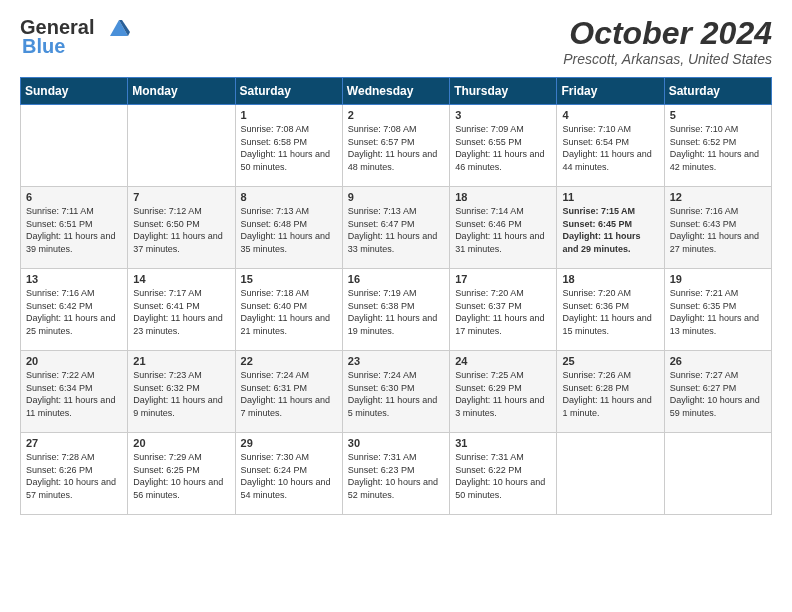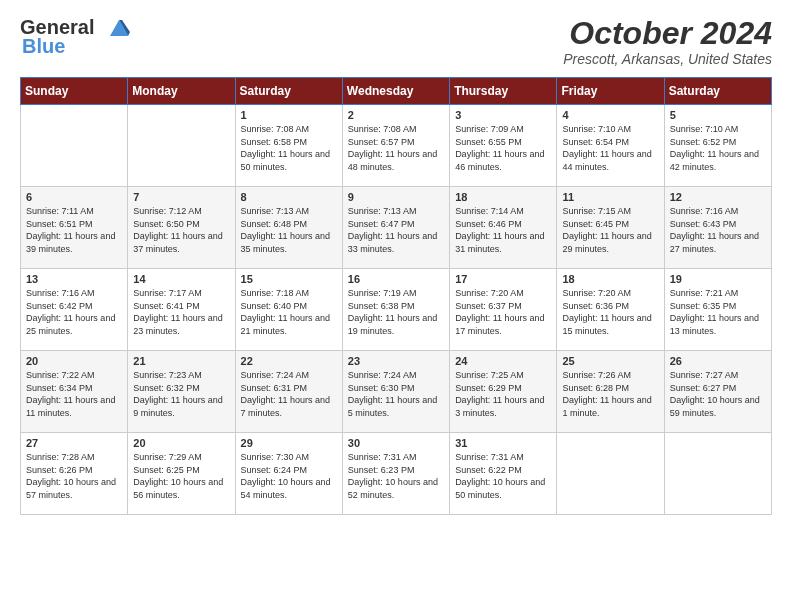--- a/index.html
+++ b/index.html
@@ -39,21 +39,21 @@
     .location {
       font-size: 14px;
       color: #555;
     }
     table {
       width: 100%;
       border-collapse: collapse;
       table-layout: fixed;
     }
     thead tr th {
-      background: #7f1d1d;
+      background: #0c4a6e;
       color: #fff;
       font-size: 12px;
       font-weight: bold;
       padding: 6px 4px;
       text-align: left;
       border: 1px solid #3a7bc8;
     }
     tbody tr td {
       border: 1px solid #ccc;
       vertical-align: top;
@@ -175,21 +175,21 @@
 Daylight: 11 hours and 33 minutes.</div>
         </td>
         <td>
           <span class="day-num">18</span>
           <div class="day-info" style="white-space: pre-wrap;">Sunrise: 7:14 AM
 Sunset: 6:46 PM
 Daylight: 11 hours and 31 minutes.</div>
         </td>
         <td>
           <span class="day-num">11</span>
-          <div class="day-info" style="white-space: pre-wrap;">Sunrise: 7:15 AM
+          <div class="day-info" style="white-space: pre-wrap; font-weight: bold;">Sunrise: 7:15 AM
 Sunset: 6:45 PM
 Daylight: 11 hours and 29 minutes.</div>
         </td>
         <td>
           <span class="day-num">12</span>
           <div class="day-info" style="white-space: pre-wrap;">Sunrise: 7:16 AM
 Sunset: 6:43 PM
 Daylight: 11 hours and 27 minutes.</div>
         </td>
       </tr>

